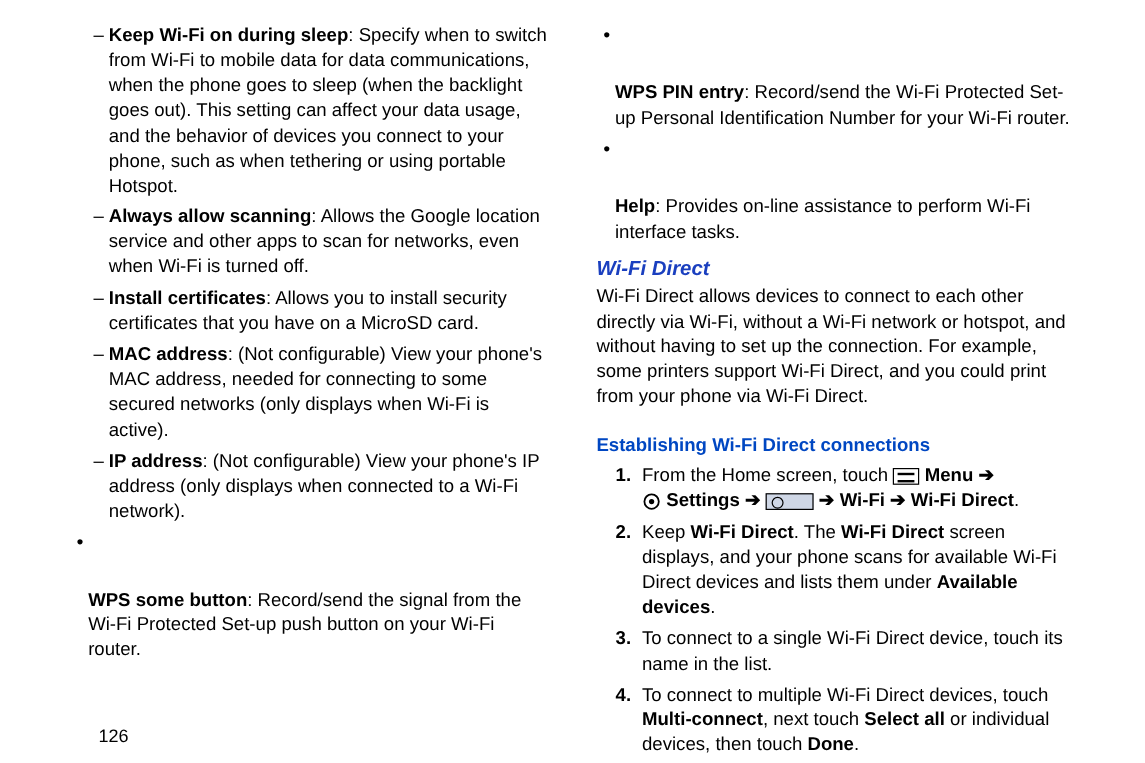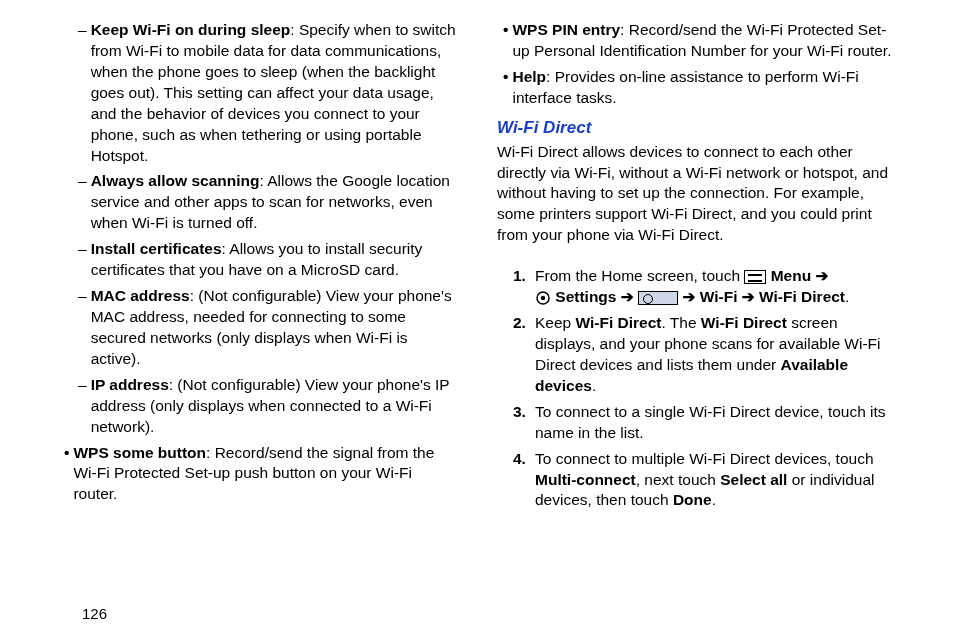--- a/index.html
+++ b/index.html
@@ -31,21 +31,21 @@
     padding-left: 20px;
   }
   .dash-item .dash { flex: 0 0 auto; margin-right: 4px;}
   .dash-item .body { flex: 1; }
   .bullet-item {
     display: flex;
     margin-bottom: 5px;
     padding-left: 6px;
   }
   .bullet-item .dot { flex:0 0 auto; margin-right:4px; font-weight:bold;}
-  .bullet-item .body { flex:1;}
+  .bullet-item .body { flex:1;margin-top:48px;}
   .num-item{
     display:flex;
     margin-bottom:5px;
     padding-left:16px;
   }
   .num-item .num{flex:0 0 auto; width:22px; font-weight:bold;}
   .num-item .body{flex:1;}
   .h-italic{
     color:#1a3fbf;
     font-style:italic;
@@ -155,20 +155,21 @@
           </div>
           <div class="bullet-item">
             <div class="dot">•</div>
             <div class="body"><span class="bold">Help</span><span>: Provides on-line assistance to perform Wi-Fi interface tasks.</span></div>
           </div>
         </div>
 
       <div class="h-italic">Wi-Fi Direct</div>
       <div class="intro">Wi-Fi Direct allows devices to connect to each other directly via Wi-Fi, without a Wi-Fi network or hotspot, and without having to set up the connection. For example, some printers support Wi-Fi Direct, and you could print from your phone via Wi-Fi Direct.</div>
 
+      <div class="h-blue">Establishing Wi-Fi Direct connections</div>
 
       <div class="num-item">
         <div class="num">1.</div>
         <div class="body">
           <span>From the Home screen, touch </span><span class="icon-box menu-icon"></span><span class="bold"> Menu </span><span class="arrow">➔</span>
           <br>
           <span class="settings-icon"><svg viewBox="0 0 16 16">
                 <circle cx="8" cy="8" r="6" fill="none" stroke="#000" stroke-width="1.5"></circle>
                 <circle cx="8" cy="8" r="2.2" fill="#000"></circle>
               </svg></span><span class="bold"> Settings </span><span class="arrow">➔</span>

